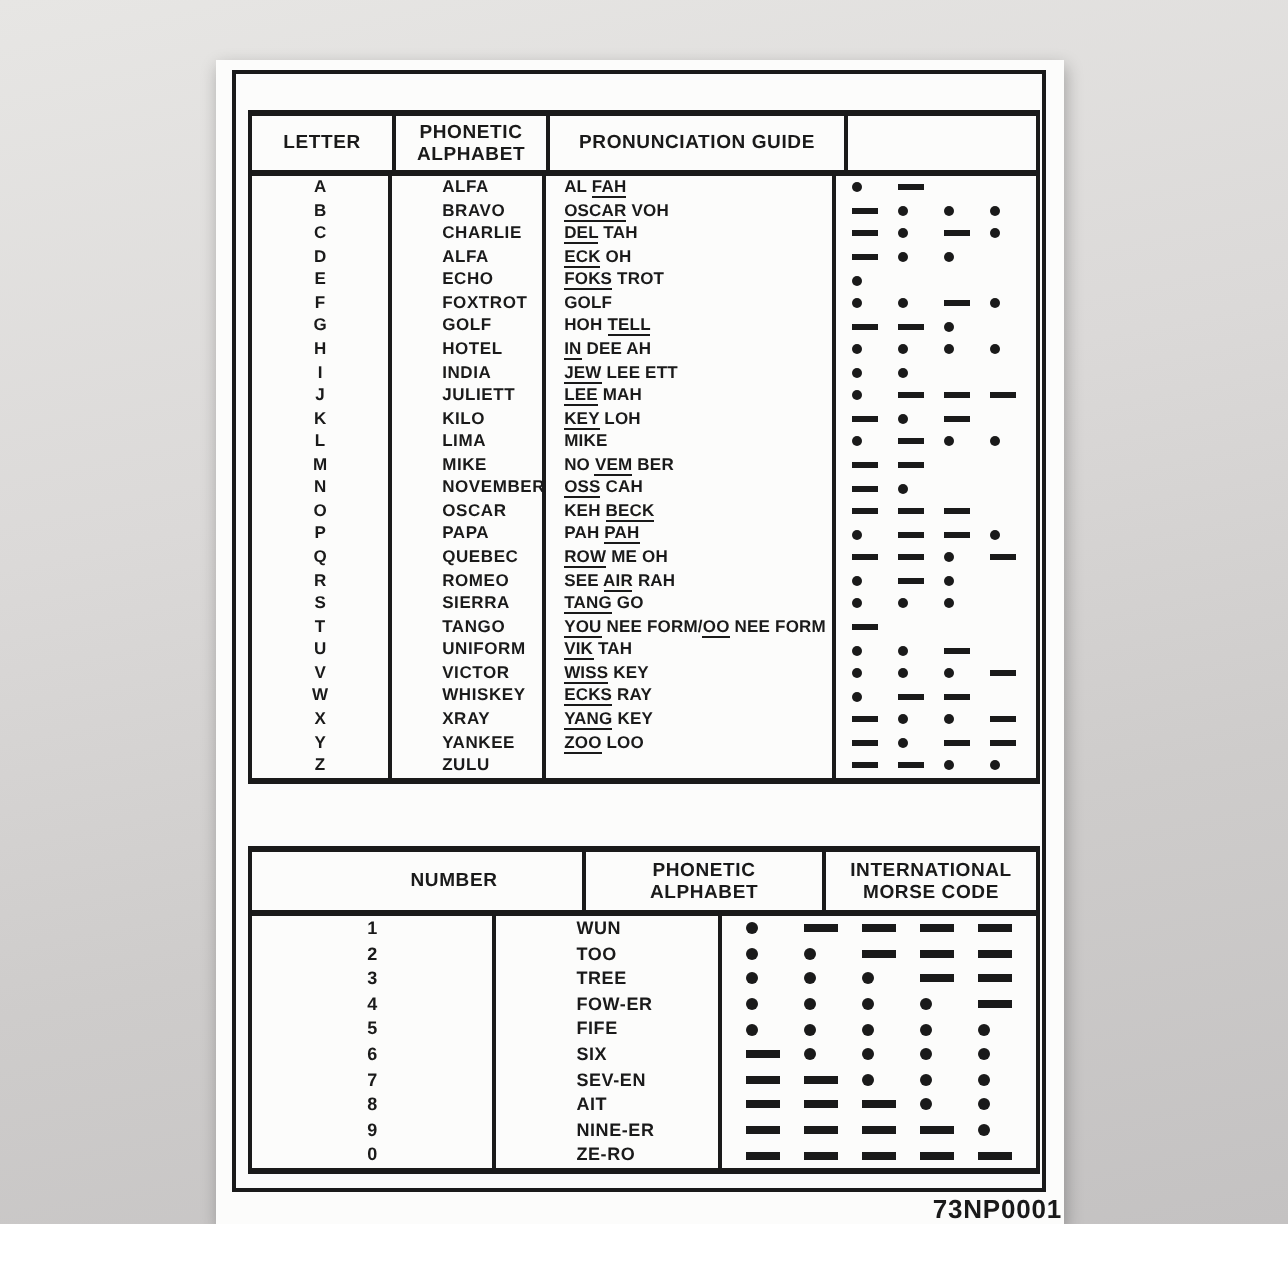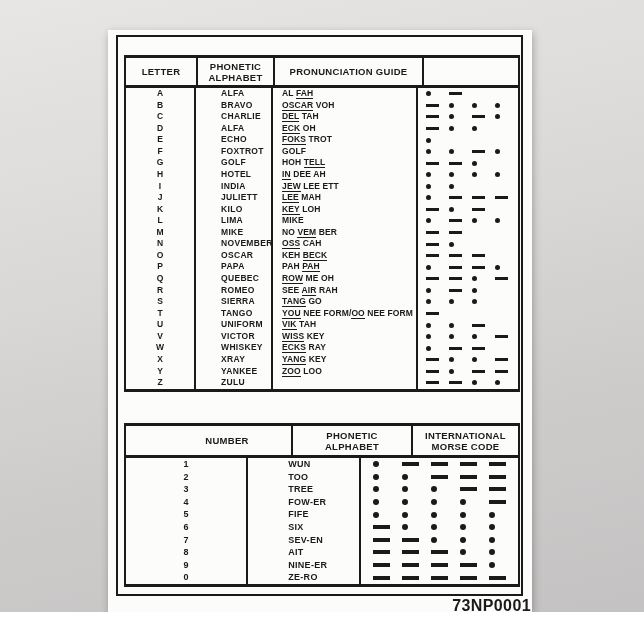--- a/index.html
+++ b/index.html
@@ -47,21 +47,21 @@
   .nt-c1{width:128px;} .nt-c2{width:118px;} .nt-c3{flex:1;}
   .nt .tbody{height:126px;}
   .nt .row{height:12.6px;line-height:12.6px;font-size:9px;}
   .nt .col-num .row{text-align:center;}
   .nt .col-word .row{padding-left:40px;letter-spacing:.3px;}
   .nt .col-morse .row{padding-left:12px;}
   .nt .mslot{width:29px;height:12.6px;}
   .nt .mdot{width:6px;height:6px;border-radius:50%;}
   .nt .mdash{width:17px;height:4px;}
   
-  .code{position:absolute;right:1px;top:567px;font-size:16px;font-weight:bold;letter-spacing:.4px;}
+  .code{position:absolute;right:1px;top:567px;font-size:13px;font-weight:bold;letter-spacing:.4px;}
 </style>
 </head>
 <body>
 
 <div class="scene">
   <div class="poster">
     <div class="frame"></div>
 
     <div class="tbl lt">
       <div class="thead">

